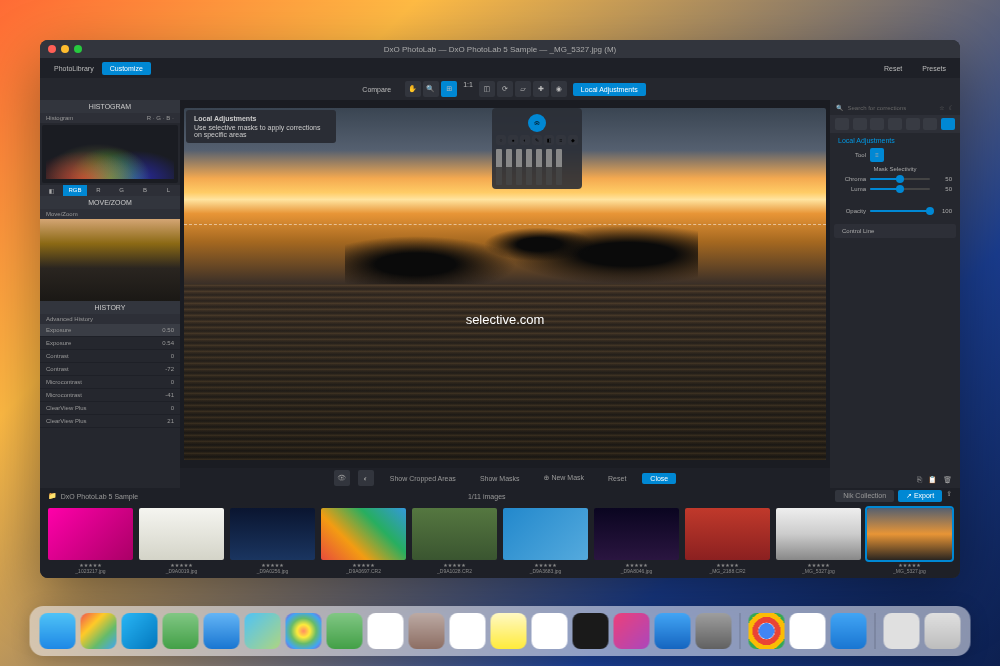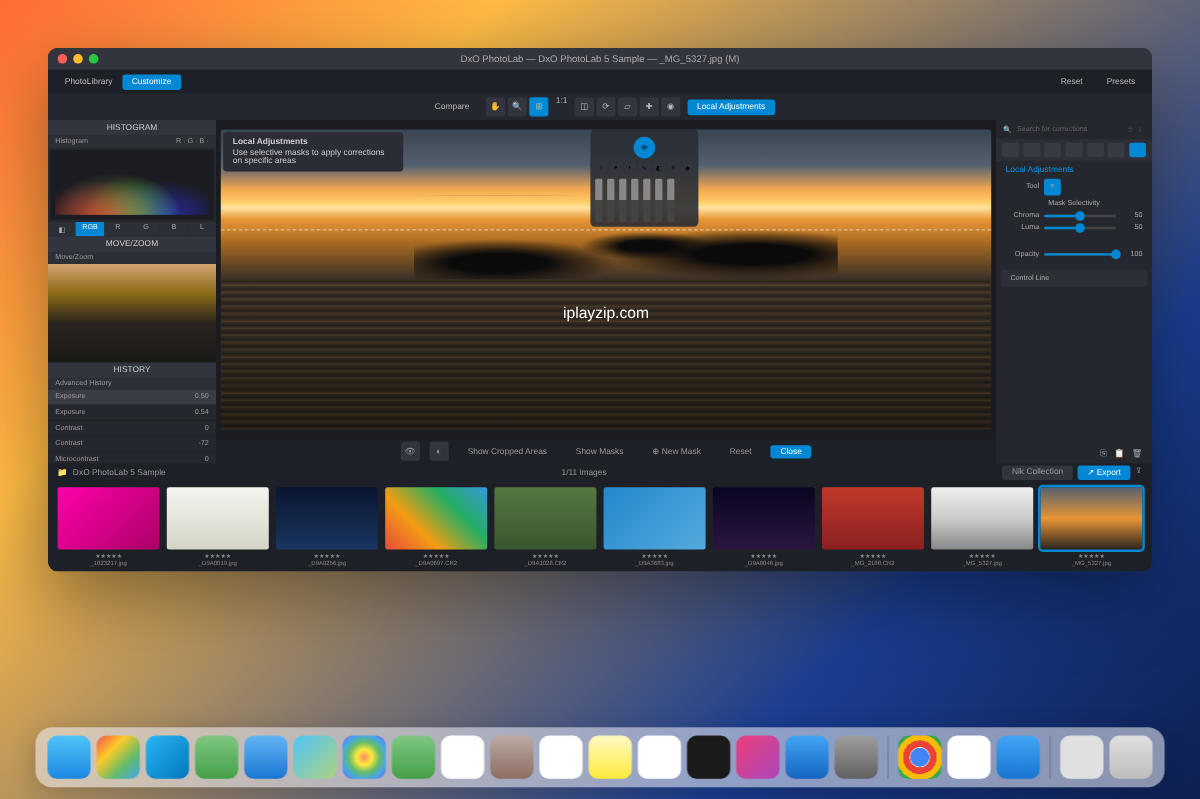--- a/index.html
+++ b/index.html
@@ -1,17 +1,17 @@
 <!DOCTYPE html>
 <html><head>
 <meta charset="utf-8">
 <style>
 *{margin:0;padding:0;box-sizing:border-box;font-family:-apple-system,Helvetica,Arial,sans-serif;}
 body{width:1000px;height:666px;overflow:hidden;background:linear-gradient(135deg,#ff6b35 0%,#ffbb44 25%,#1a3d8f 75%,#0d2050 100%);position:relative;}
-.window{position:absolute;top:40px;left:40px;width:920px;height:436px;background:#2a2d35;border-radius:8px;overflow:hidden;box-shadow:0 20px 60px rgba(0,0,0,0.4);display:flex;flex-direction:column;}
+.window{position:absolute;top:40px;left:40px;width:920px;height:538px;background:#2a2d35;border-radius:8px;overflow:hidden;box-shadow:0 20px 60px rgba(0,0,0,0.4);display:flex;flex-direction:column;}
 .titlebar{height:18px;background:#32353d;display:flex;align-items:center;padding:0 8px;position:relative;}
 .traffic{display:flex;gap:5px;}
 .tl-btn{width:8px;height:8px;border-radius:50%;}
 .tl-close{background:#ff5f56;}.tl-min{background:#ffbd2e;}.tl-max{background:#27c93f;}
 .title{position:absolute;left:50%;transform:translateX(-50%);font-size:8px;color:#aaa;}
 .topbar{height:20px;background:#1e2027;display:flex;align-items:center;padding:0 6px;font-size:7px;color:#bbb;}
 .tb-btn{padding:3px 8px;cursor:pointer;display:flex;align-items:center;gap:3px;border-radius:2px;}
 .tb-active{background:#0088d4;color:#fff;}
 .tb-right{margin-left:auto;display:flex;gap:4px;}
 .toolbar{height:22px;background:#25272e;display:flex;align-items:center;justify-content:center;padding:0 8px;font-size:7px;color:#bbb;gap:6px;}
@@ -177,21 +177,21 @@
           </div>
         </div>
     </div>
 
     <div class="center">
       <div class="canvas-area">
         <div class="photo">
           <div class="water-reflect"></div>
           <div class="silhouette"></div>
           <div class="horizon-line"></div>
-          <div class="watermark">iplayzip.com</div>
+          <div class="watermark">selective.com</div>
         </div>
         <div class="tooltip">
           <div class="tooltip-title">Local Adjustments</div>
           <div>Use selective masks to apply corrections on specific areas</div>
         </div>
         <div class="adj-panel">
           <div class="adj-circle">👁</div>
           <div style="display:flex;gap:2px;margin:3px 0;">
             <div class="tool-icon" style="width:10px;height:10px;font-size:5px">○</div>
             <div class="tool-icon" style="width:10px;height:10px;font-size:5px">●</div>

